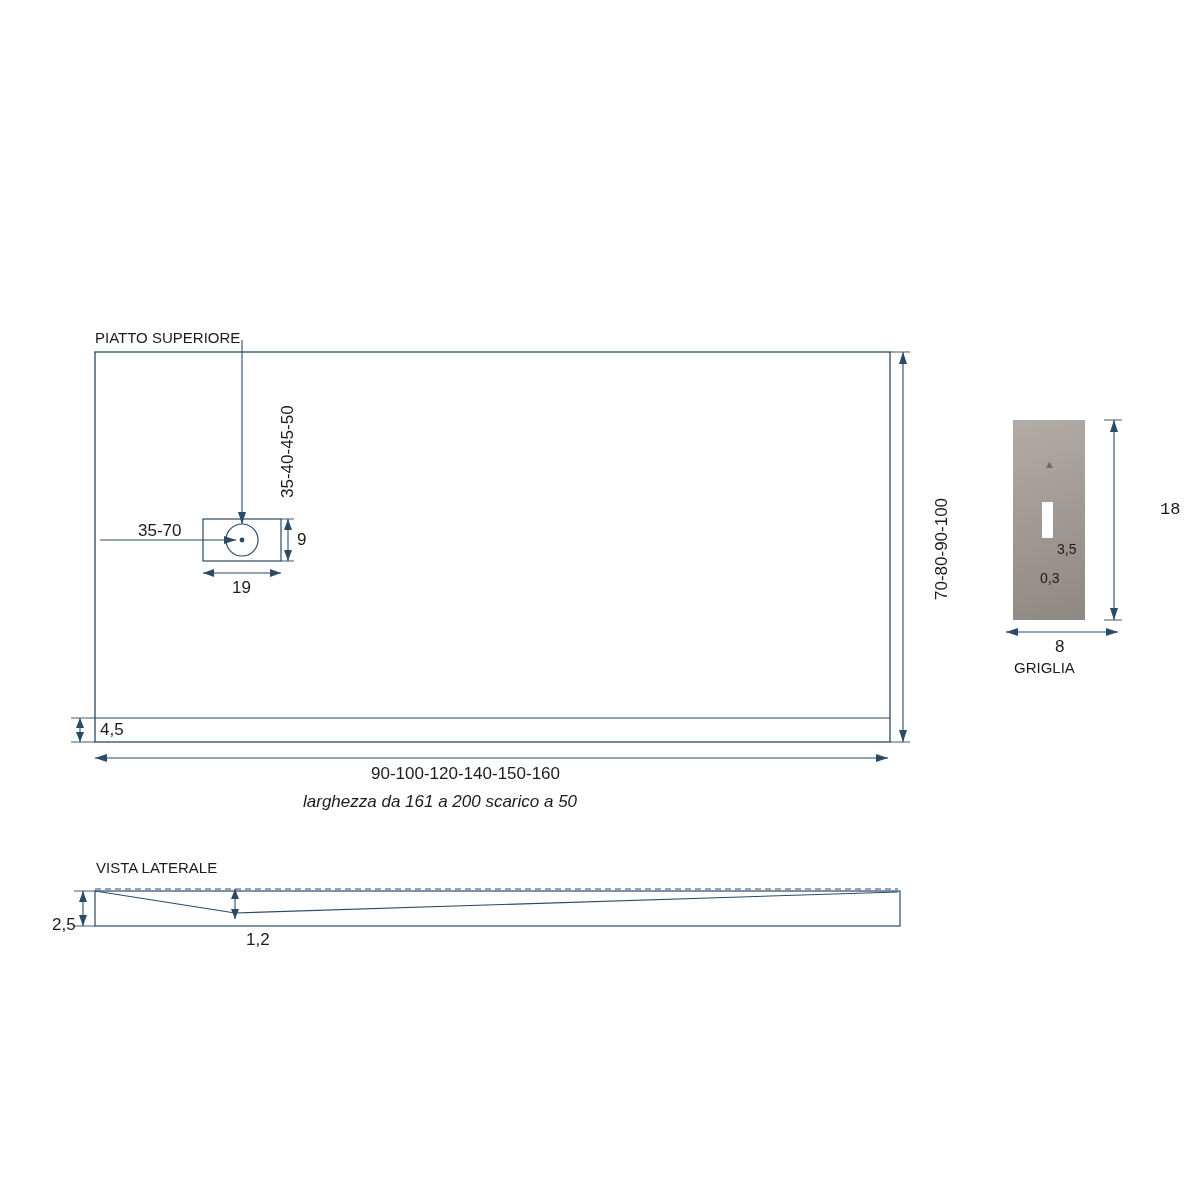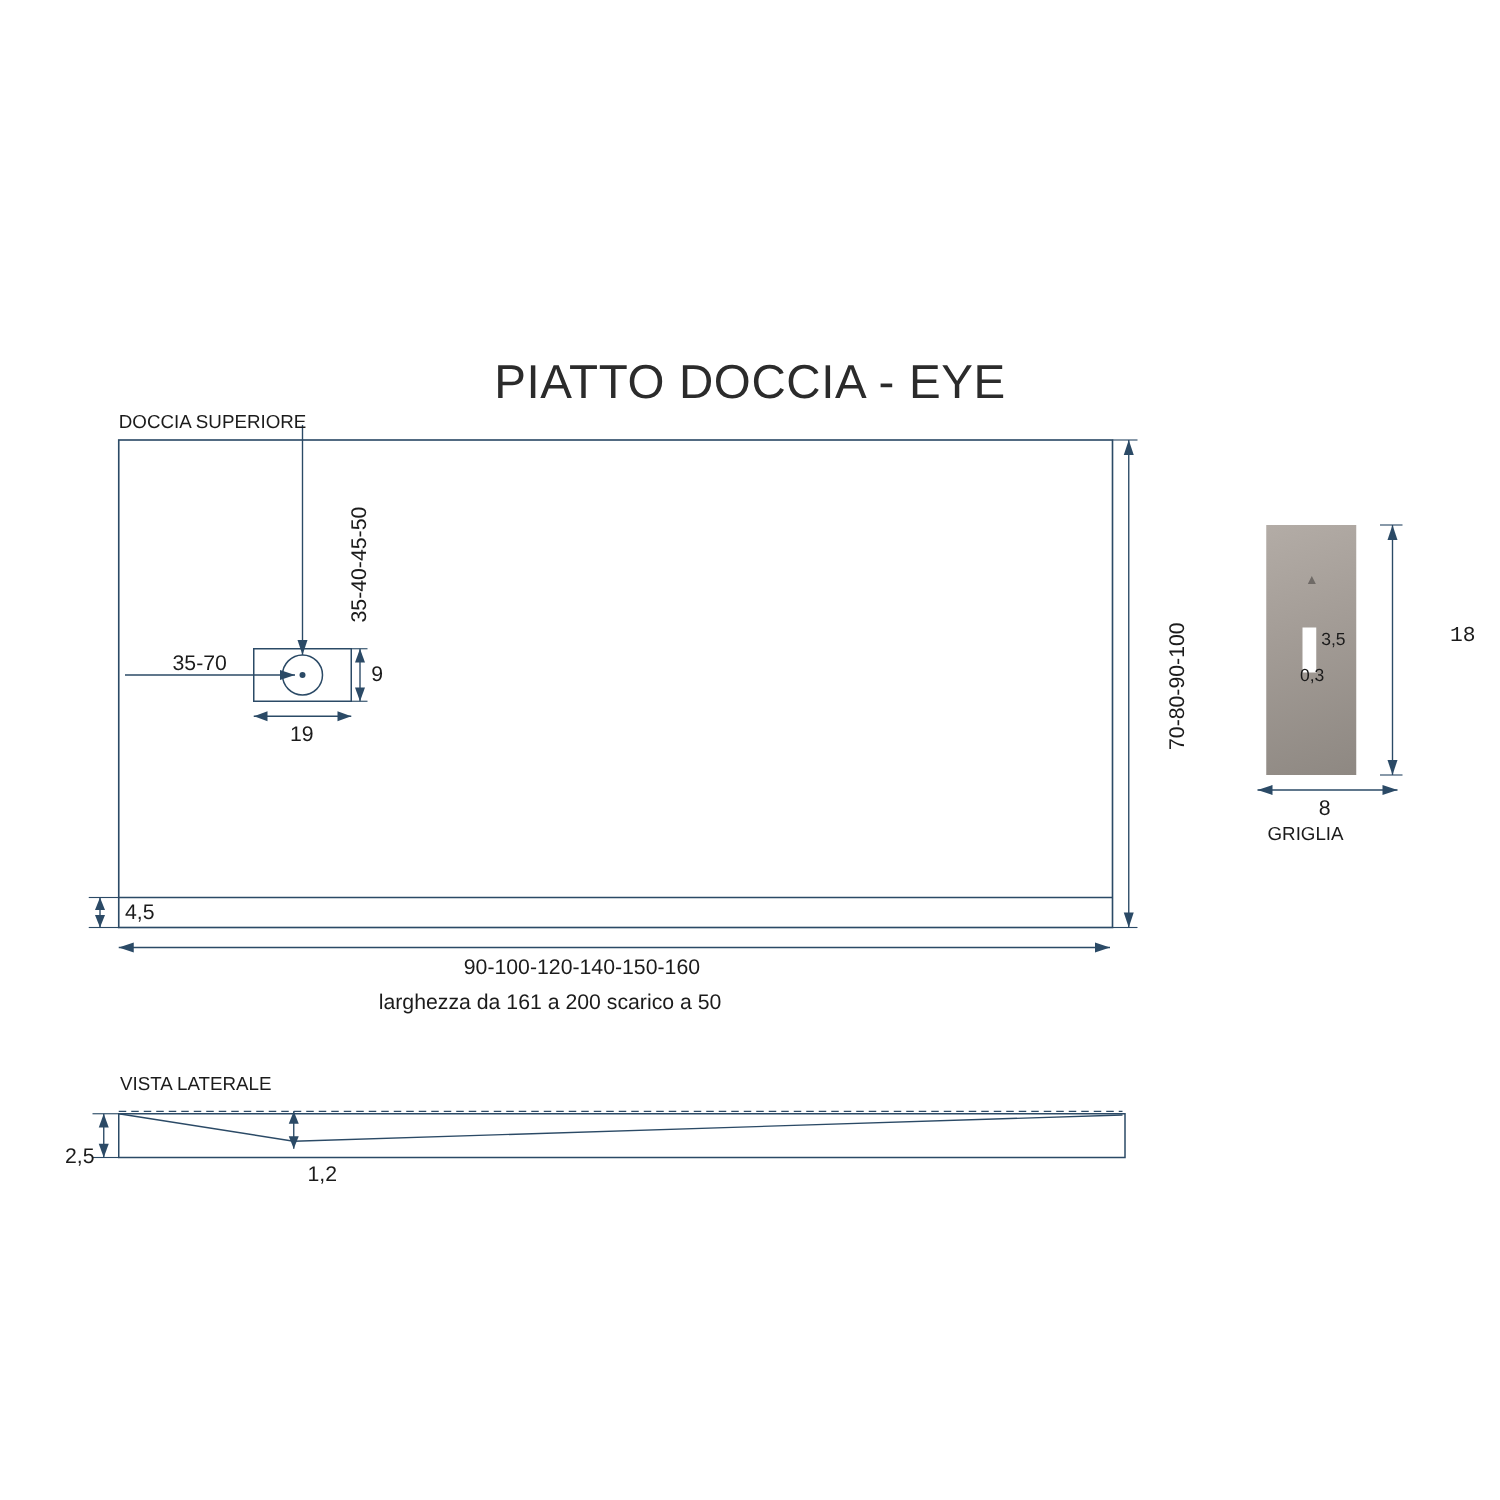--- a/index.html
+++ b/index.html
@@ -34,20 +34,21 @@
     font-weight: 400;
   }
   .lbl {
     position: absolute;
     font-size: 15px;
     color: #1b1b1b;
     white-space: nowrap;
   }
   .lbl.small {
     font-size: 14px;
+    margin-top: 38px;
   }
   .lbl.dim {
     font-size: 17px;
   }
   .lbl.vert {
     transform: rotate(-90deg);
     transform-origin: left top;
   }
   svg {
     position: absolute;
@@ -77,21 +78,20 @@
     top: 38px;
     font-size: 11px;
     color: #6f6a66;
   }
 </style>
 </head>
 <body>
 
 <div id="stage">
 
-  <div class="title">PIATTO DOCCIA - EYE</div>
 
   <svg width="1200" height="1200">
 
     <rect x="95" y="352" width="795" height="390" fill="none" stroke="#2b4a66" stroke-width="1.3"></rect>
 
     <line x1="95" y1="718" x2="890" y2="718" stroke="#2b4a66" stroke-width="1.1"></line>
 
     <rect x="203" y="519" width="78" height="42" fill="none" stroke="#2b4a66" stroke-width="1.2"></rect>
     <circle cx="242" cy="540" r="16" fill="none" stroke="#2b4a66" stroke-width="1.2"></circle>
     <circle cx="242" cy="540" r="2.4" fill="#2b4a66"></circle>
@@ -152,33 +152,33 @@
     <line x1="1006" y1="632" x2="1118" y2="632" stroke="#2b4a66" stroke-width="1.1"></line>
     <polygon points="1006,632 1018,628 1018,636" fill="#2b4a66"></polygon>
     <polygon points="1118,632 1106,628 1106,636" fill="#2b4a66"></polygon>
   </svg>
 
   <div class="grid-img">
     <div class="grid-arrow">▲</div>
     <div class="grid-slot"></div>
   </div>
 
-  <div class="lbl" style="left:95px; top:329px;">DOCCIA SUPERIORE</div>
+  <div class="lbl" style="left:95px; top:329px;">PIATTO SUPERIORE</div>
   <div class="lbl" style="left:96px; top:859px;">VISTA LATERALE</div>
 
   <div class="lbl dim vert" style="left:278px; top:498px;">35-40-45-50</div>
   <div class="lbl dim" style="left:138px; top:521px;">35-70</div>
   <div class="lbl dim" style="left:297px; top:530px;">9</div>
   <div class="lbl dim" style="left:232px; top:578px;">19</div>
 
   <div class="lbl dim vert" style="left:932px; top:600px;">70-80-90-100</div>
   <div class="lbl dim" style="left:100px; top:720px;">4,5</div>
 
   <div class="lbl dim" style="left:371px; top:764px;">90-100-120-140-150-160</div>
-  <div class="lbl dim" style="left:303px; top:792px;">larghezza da 161 a 200 scarico a 50</div>
+  <div class="lbl dim" style="left:303px; top:792px;font-style:italic;">larghezza da 161 a 200 scarico a 50</div>
 
   <div class="lbl dim" style="left:52px; top:895px;margin-top:20px;">2,5</div>
   <div class="lbl dim" style="left:246px; top:906px;margin-top:24px;">1,2</div>
 
   <div class="lbl dim" style="left:1160px; top:500px;font-family:Liberation Mono, monospace;">18</div>
   <div class="lbl dim" style="left:1055px; top:637px;">8</div>
   <div class="lbl small" style="left:1057px; top:503px;">3,5</div>
   <div class="lbl small" style="left:1040px; top:532px;">0,3</div>
   <div class="lbl" style="left:1014px; top:659px;text-align:right;">GRIGLIA</div>
 

